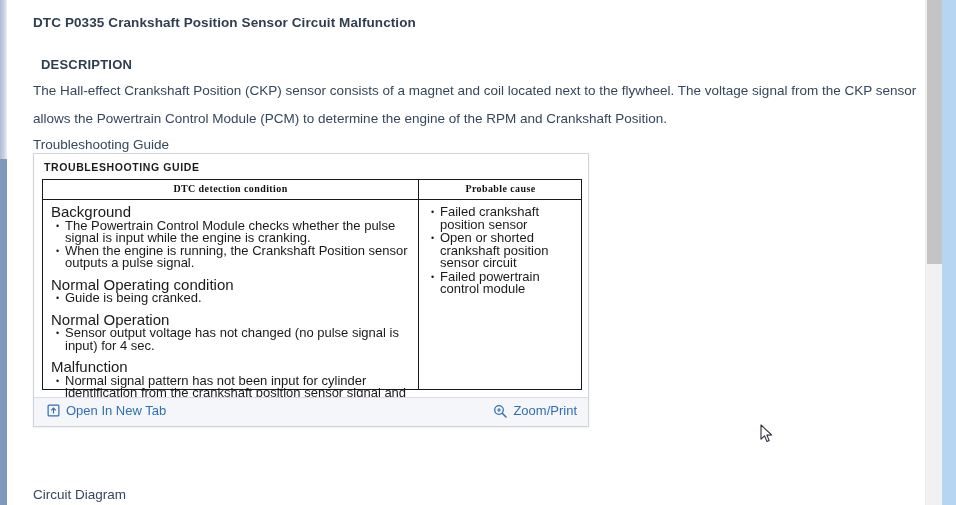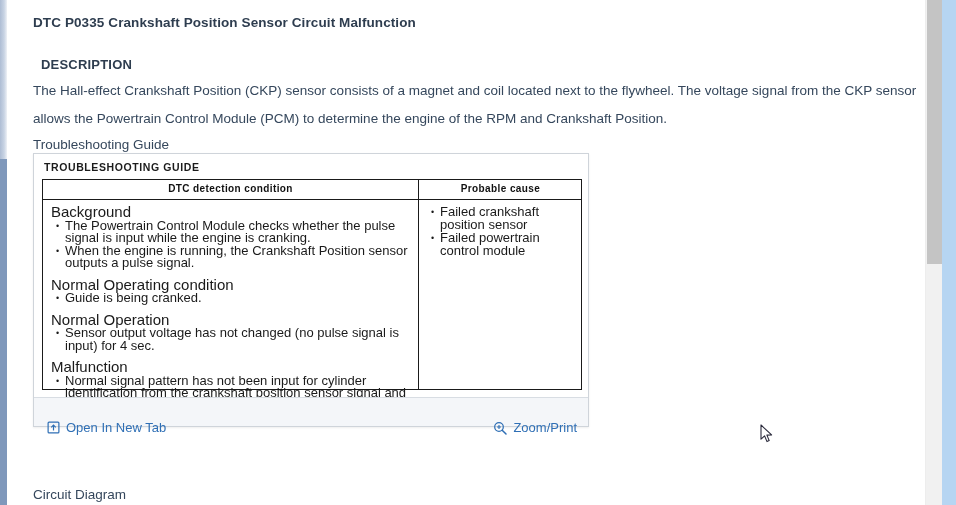--- a/index.html
+++ b/index.html
@@ -146,20 +146,21 @@
     position: absolute;
     left: 8px; top: 25px;
     width: 540px;
     height: 211px;
     border: 1.4px solid #1a1a1a;
   }
   .tbl-head {
     position: relative;
     height: 20px;
     border-bottom: 1.4px solid #1a1a1a;
+    font-family: Liberation Serif, serif;
   }
   .tbl-head .h1, .tbl-head .h2 {
     position: absolute;
     top: 3px;
     font-size: 10px;
     font-weight: bold;
     color: #111;
     text-align: center;
     letter-spacing: 0.4px;
   }
@@ -227,21 +228,20 @@
     position: absolute;
     top: 5px;
     display: flex;
     align-items: center;
     gap: 6px;
     font-size: 13px;
     color: #2f6fb5;
     cursor: pointer;
     text-decoration: none;
     white-space: nowrap;
-    margin-top: 17px;
   }
   .foot-link.left  { left: 12px; }
   .foot-link.right { right: 11px; }
   .foot-icon {
     display: inline-flex;
     align-items: center;
     justify-content: center;
     width: 14px; height: 14px;
     color: #2f6fb5;
   }
@@ -317,20 +317,21 @@
               <ul class="bl">
                 <li>Normal signal pattern has not been input for cylinder identification from the crankshaft position sensor signal and camshaft position sensor signal for 4 sec.</li>
               </ul>
             </div>
 
           </div>
 
           <div class="colR">
             <ul class="bl">
               <li>Failed crankshaft position sensor</li>
+              <li>Open or shorted crankshaft position sensor circuit</li>
               <li>Failed powertrain control module</li>
             </ul>
           </div>
 
         </div>
       </div>
 
       <div class="card-foot">
 
         <a class="foot-link left">

